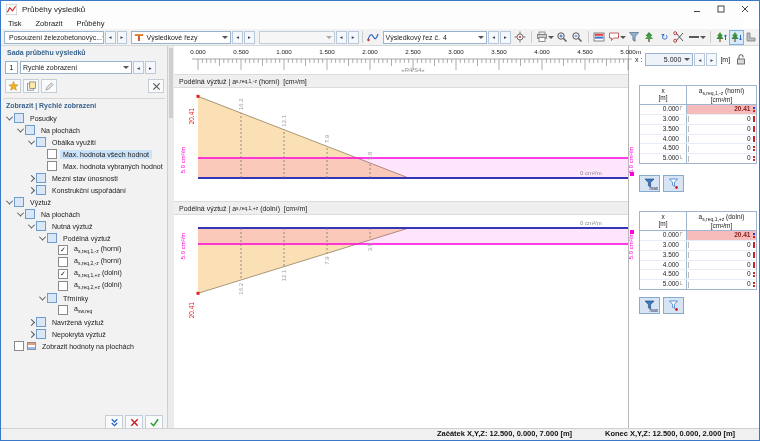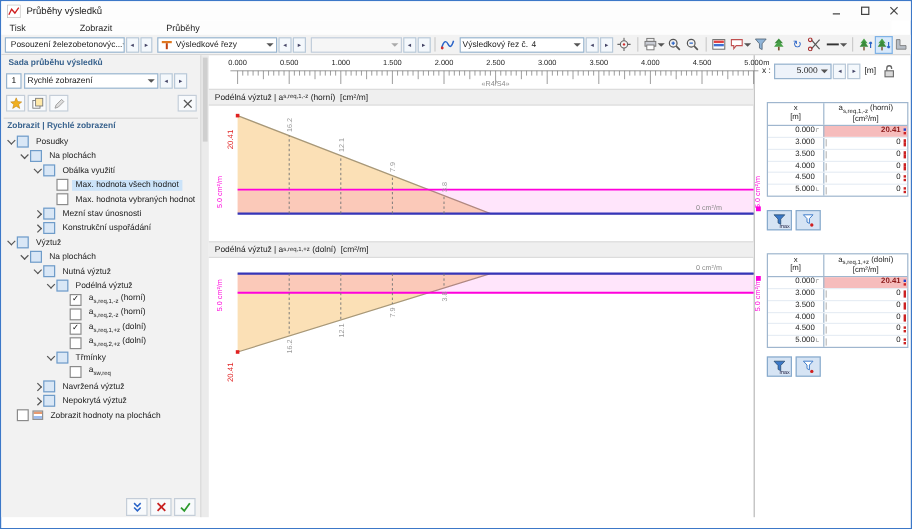--- a/index.html
+++ b/index.html
@@ -4,21 +4,21 @@
 <style>
   html,body{margin:0;padding:0;background:#888;}
   .win{position:relative;width:760px;height:441px;background:#fff;border:1px solid #3C78C8;
        box-sizing:border-box;font-family:"Liberation Sans",sans-serif;overflow:hidden;
        -webkit-font-smoothing:antialiased;}
   .titlebar{position:absolute;left:0;top:0;right:0;height:16px;background:#fdfdfd;display:flex;align-items:center;}
   .appicon{width:11px;height:11px;margin:0 5px 0 5px;}
   .wtitle{font-size:8px;color:#222;}
   .wbtns{position:absolute;right:2px;top:1px;display:flex;}
   .wbtn{width:24px;height:13px;display:flex;align-items:center;justify-content:center;color:#444;}
-  .menubar{position:absolute;left:0;top:16px;right:16px;height:12px;background:#fdfdfd;display:flex;align-items:center;font-size:7.5px;color:#222;gap:31px;}
+  .menubar{position:absolute;left:0;top:16px;right:16px;height:12px;background:#fdfdfd;display:flex;align-items:center;font-size:7.5px;color:#222;}
   .mitem{padding:0 7px;}
   .toolbar{position:absolute;left:0;top:28px;right:0;height:17px;background:#f2f2f2;border-bottom:1px solid #d8d8d8;display:flex;align-items:center;padding-left:3px;box-sizing:border-box;}
   .combo{display:flex;align-items:center;background:#fff;border:1px solid #97B3CE;height:13px;font-size:7px;color:#222;padding:0 2px;box-sizing:border-box;white-space:nowrap;overflow:hidden;}
   .combo.dis{background:#f6f6f6;border-color:#c2cedb;}
   .dd{width:0;height:0;border-left:3px solid transparent;border-right:3px solid transparent;border-top:3px solid #555;margin-left:auto;flex:0 0 auto;}
   .arr{width:11px;height:13px;border:1px solid #b8c8d8;background:#f4f8fc;font-size:5.5px;color:#446;display:flex;align-items:center;justify-content:center;box-sizing:border-box;margin-left:1px;}
   .tsep{width:1px;height:12px;background:#ccc;margin:0 3px;flex:0 0 aupx;}
   .tb{width:15px;height:15px;display:flex;align-items:center;justify-content:center;border:1px solid transparent;box-sizing:border-box;flex:0 0 auto;}
   .tb.on{background:#D8E9FB;border-color:#7FB2E5;}
   .tb svg{width:12px;height:12px;}
@@ -842,14 +842,18 @@
         <span class="maxlbl">max</span>
       </span>
     <span class="fbtn">
         <svg width="13" height="12" viewBox="0 0 12 12">
           <path d="M2,1 h8 l-3,3.2 v4 l-2,-1.1 v-2.9 z" fill="#fff" stroke="#3a78c8" stroke-width="0.8"></path>
           <circle cx="9" cy="9.5" r="1.4" fill="#d02020"></circle>
         </svg>
       </span>
   </div>
 
+  <div class="statusbar">
+    <span style="left:436px">Začátek X,Y,Z: 12.500, 0.000, 7.000 [m]</span>
+    <span style="left:604px">Konec X,Y,Z: 12.500, 0.000, 2.000 [m]</span>
+  </div>
 
 </div>
 
 </body></html>

